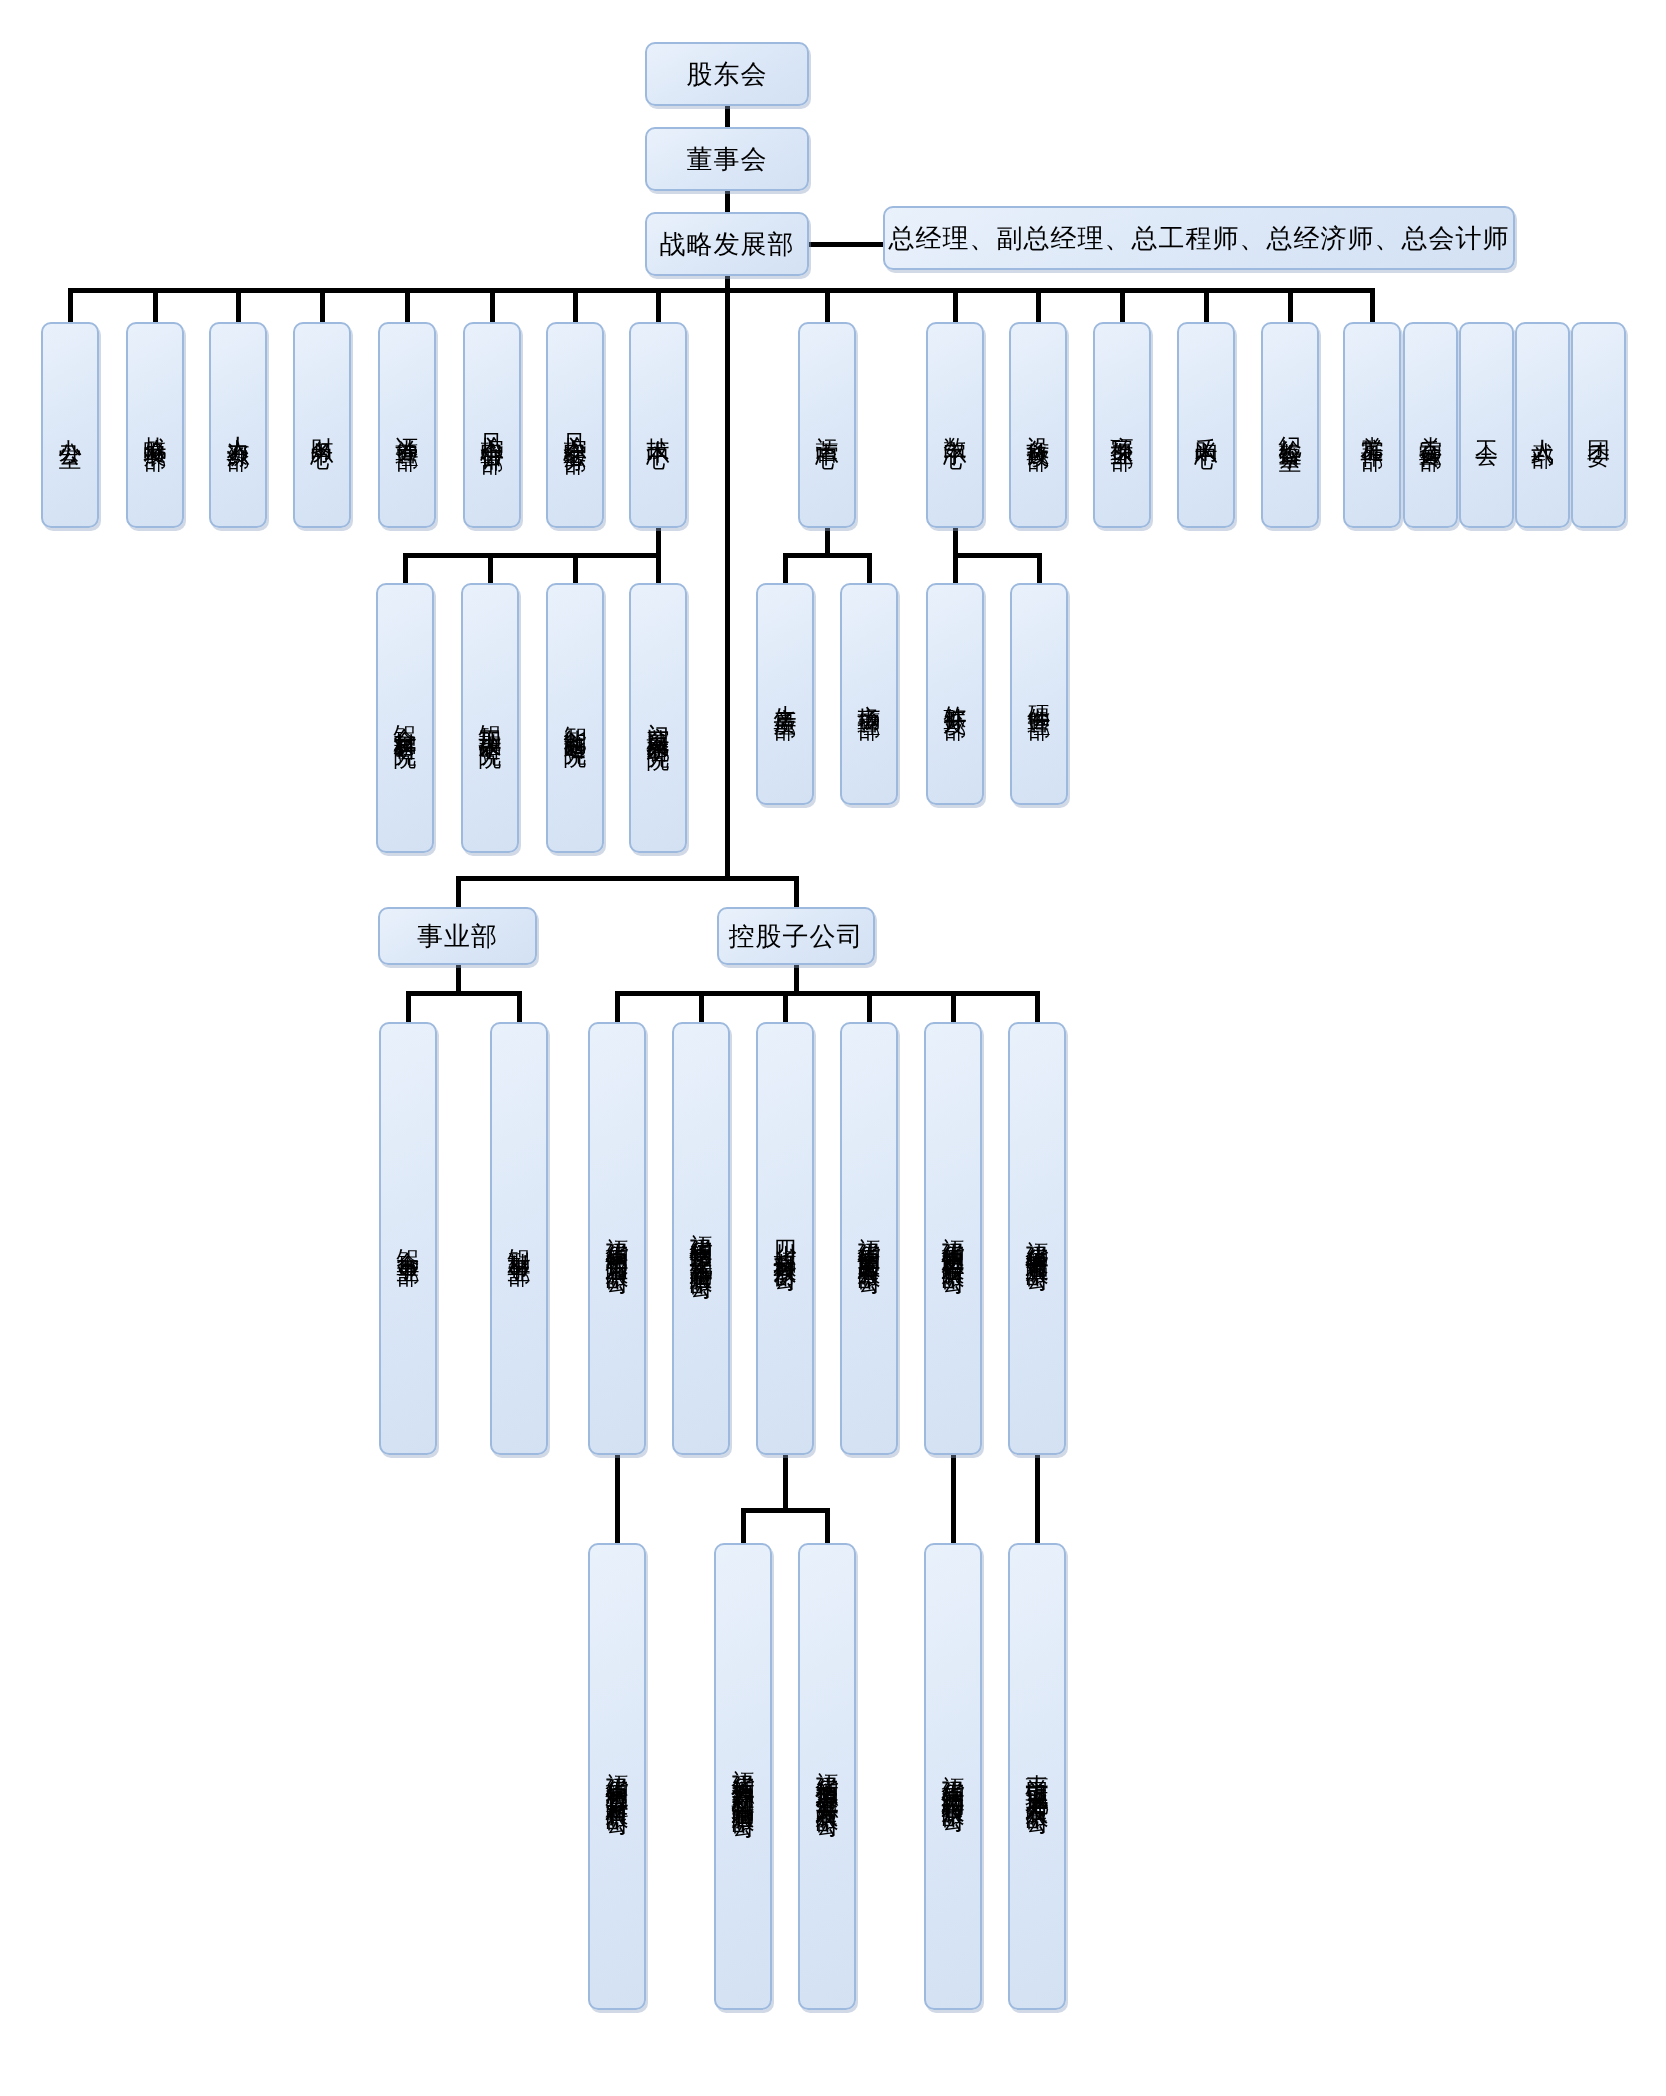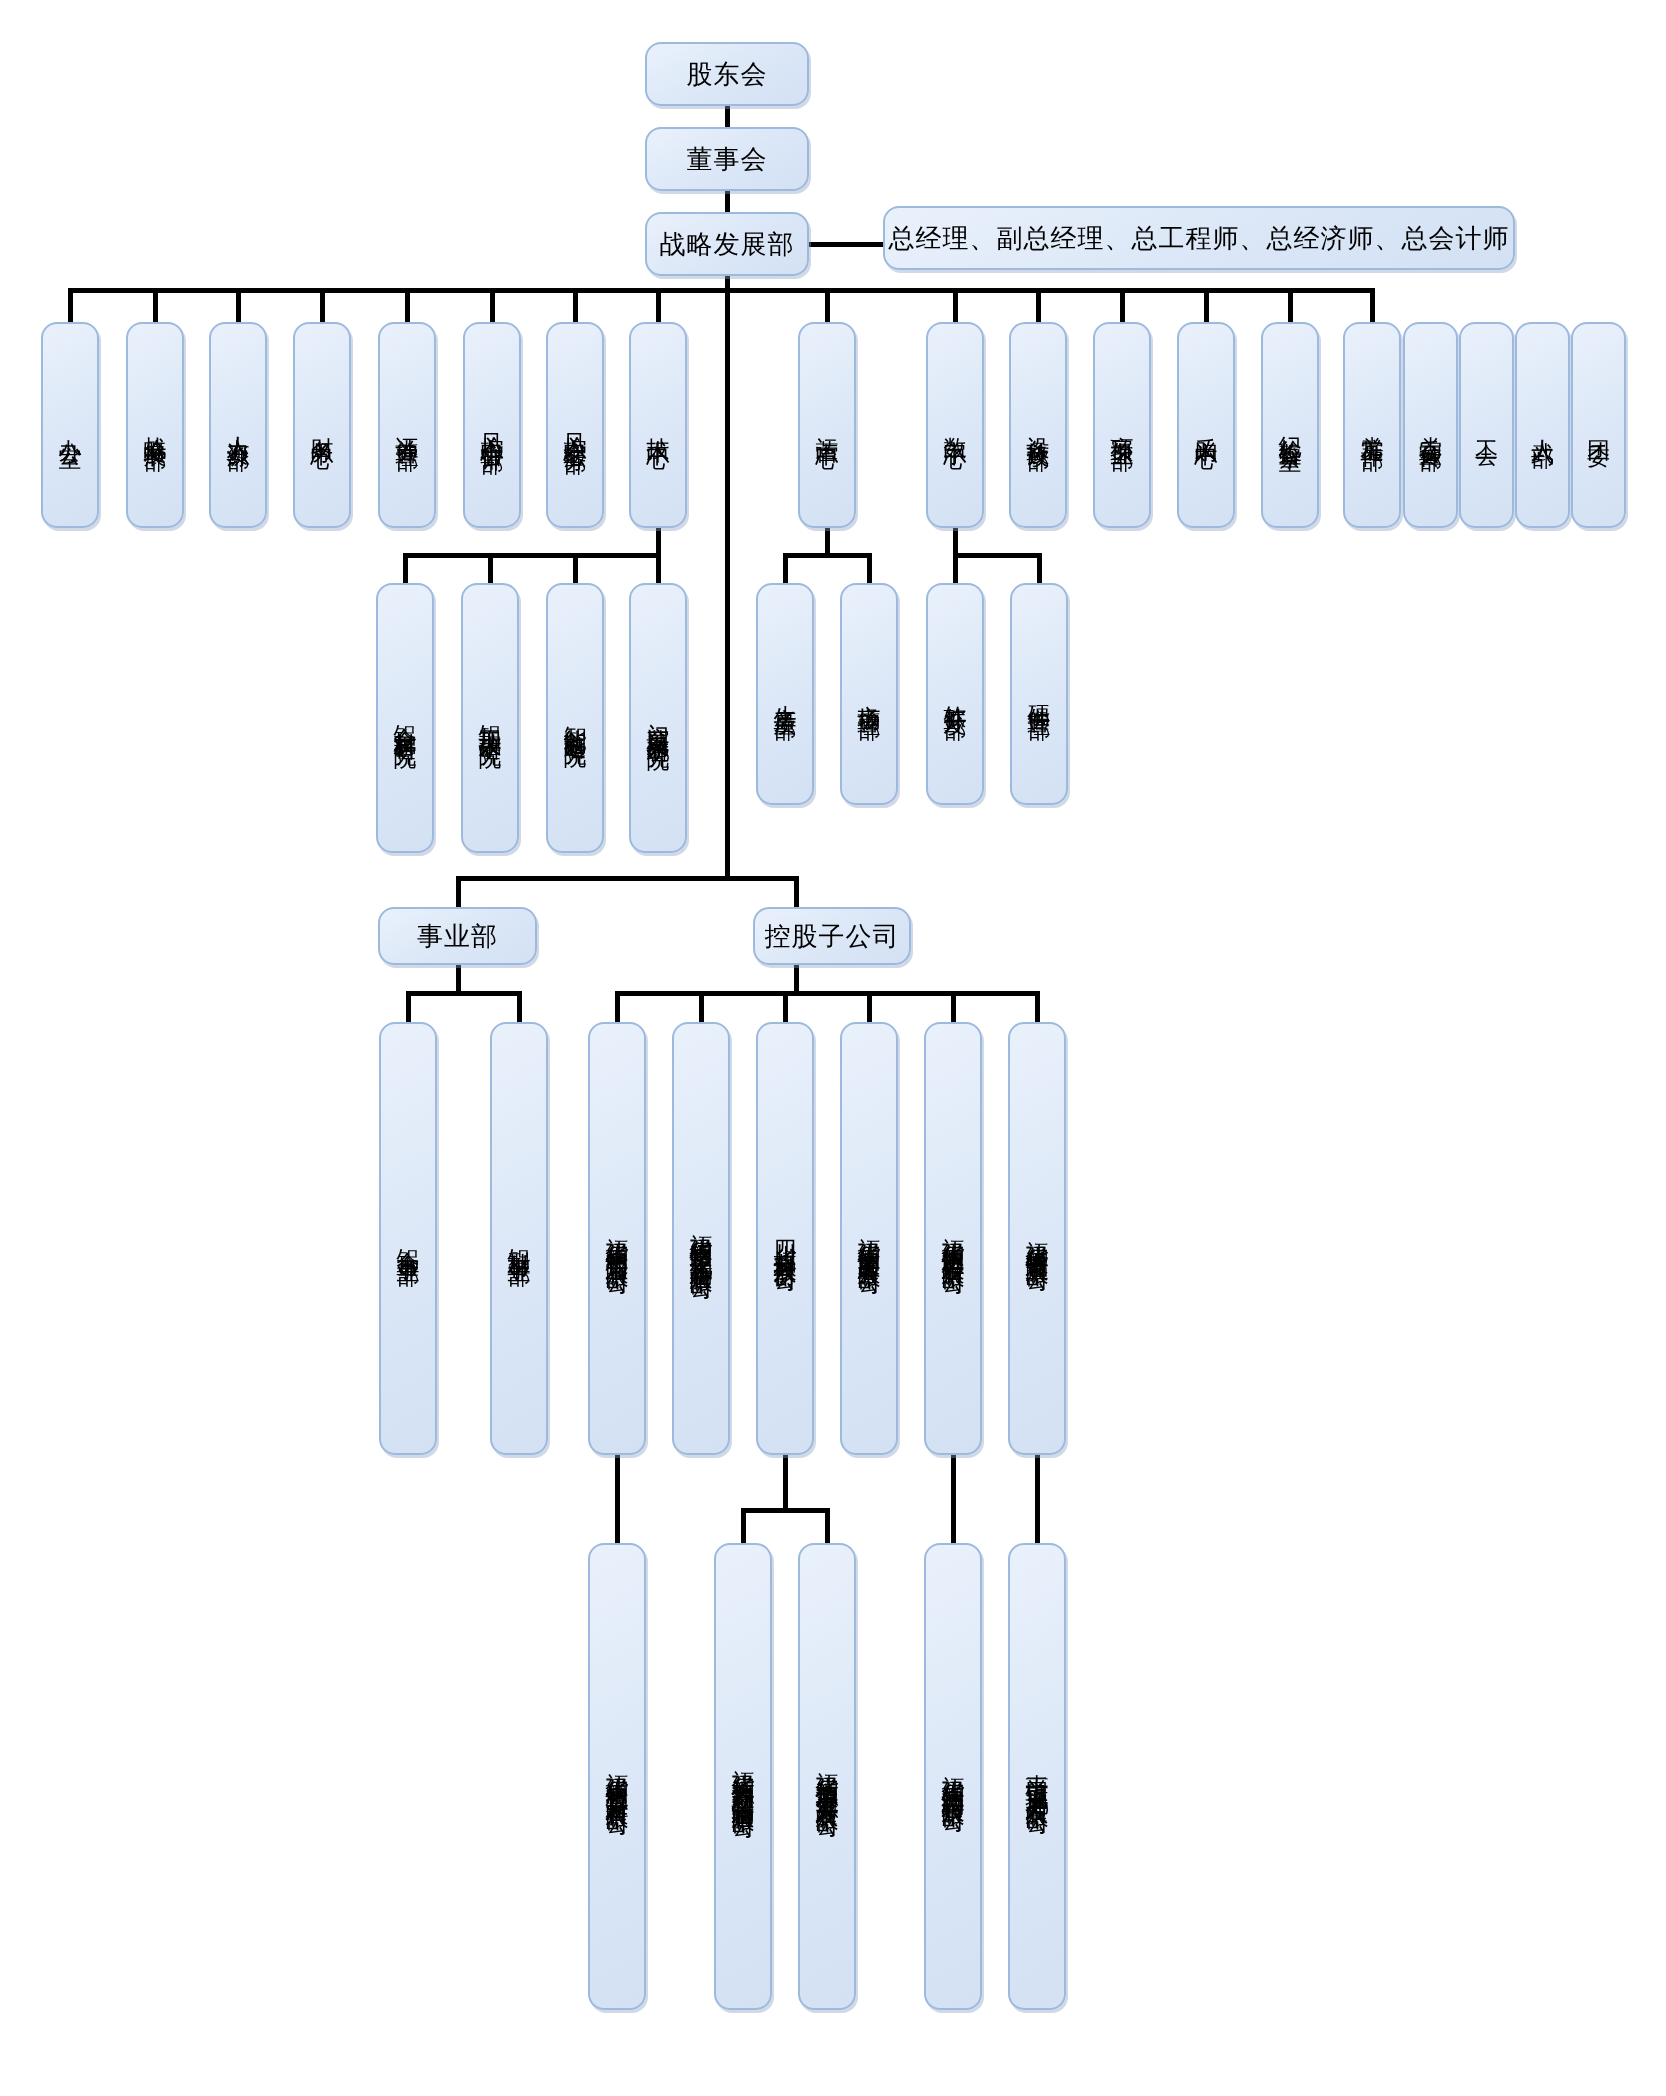--- a/index.html
+++ b/index.html
@@ -8,21 +8,21 @@
     width:1666px;height:2096px;
     background:#ffffff;
     font-family:"Liberation Serif","DejaVu Serif",serif;
     overflow:hidden;
   }
   .box{
     position:absolute;
     box-sizing:border-box;
     background:linear-gradient(150deg,#e9f1fb 0%,#dbe7f7 55%,#d3e1f3 100%);
     border:2px solid #9db9dd;
-    border-radius:16px;
+    border-radius:10px;
     box-shadow:2px 3px 0 rgba(140,160,195,0.40);
     display:flex;align-items:center;justify-content:center;
     color:#000;
   }
   .ht{font-size:26px;letter-spacing:1px;white-space:nowrap;}
   .vt{
     writing-mode:vertical-rl;
     text-orientation:upright;
     font-size:23px;
     letter-spacing:3px;
@@ -193,21 +193,21 @@
   <div class="box" style="left:926px;top:583px;width:58px;height:222px">
       <span class="vt">软件开发部</span>
     </div>
   <div class="box" style="left:1010px;top:583px;width:58px;height:222px">
       <span class="vt">硬件管理部</span>
     </div>
 
   <div class="box" style="left:378px;top:907px;width:159px;height:58px">
       <span class="ht">事业部</span>
     </div>
-  <div class="box" style="left:753px;top:907px;width:158px;height:58px">
+  <div class="box" style="left:717px;top:907px;width:158px;height:58px">
       <span class="ht">控股子公司</span>
     </div>
 
   <div class="box" style="left:379px;top:1022px;width:58px;height:433px">
       <span class="vt">铝合金事业部</span>
     </div>
   <div class="box" style="left:490px;top:1022px;width:58px;height:433px">
       <span class="vt">铝型材事业部</span>
     </div>
   <div class="box" style="left:588px;top:1022px;width:58px;height:433px">

